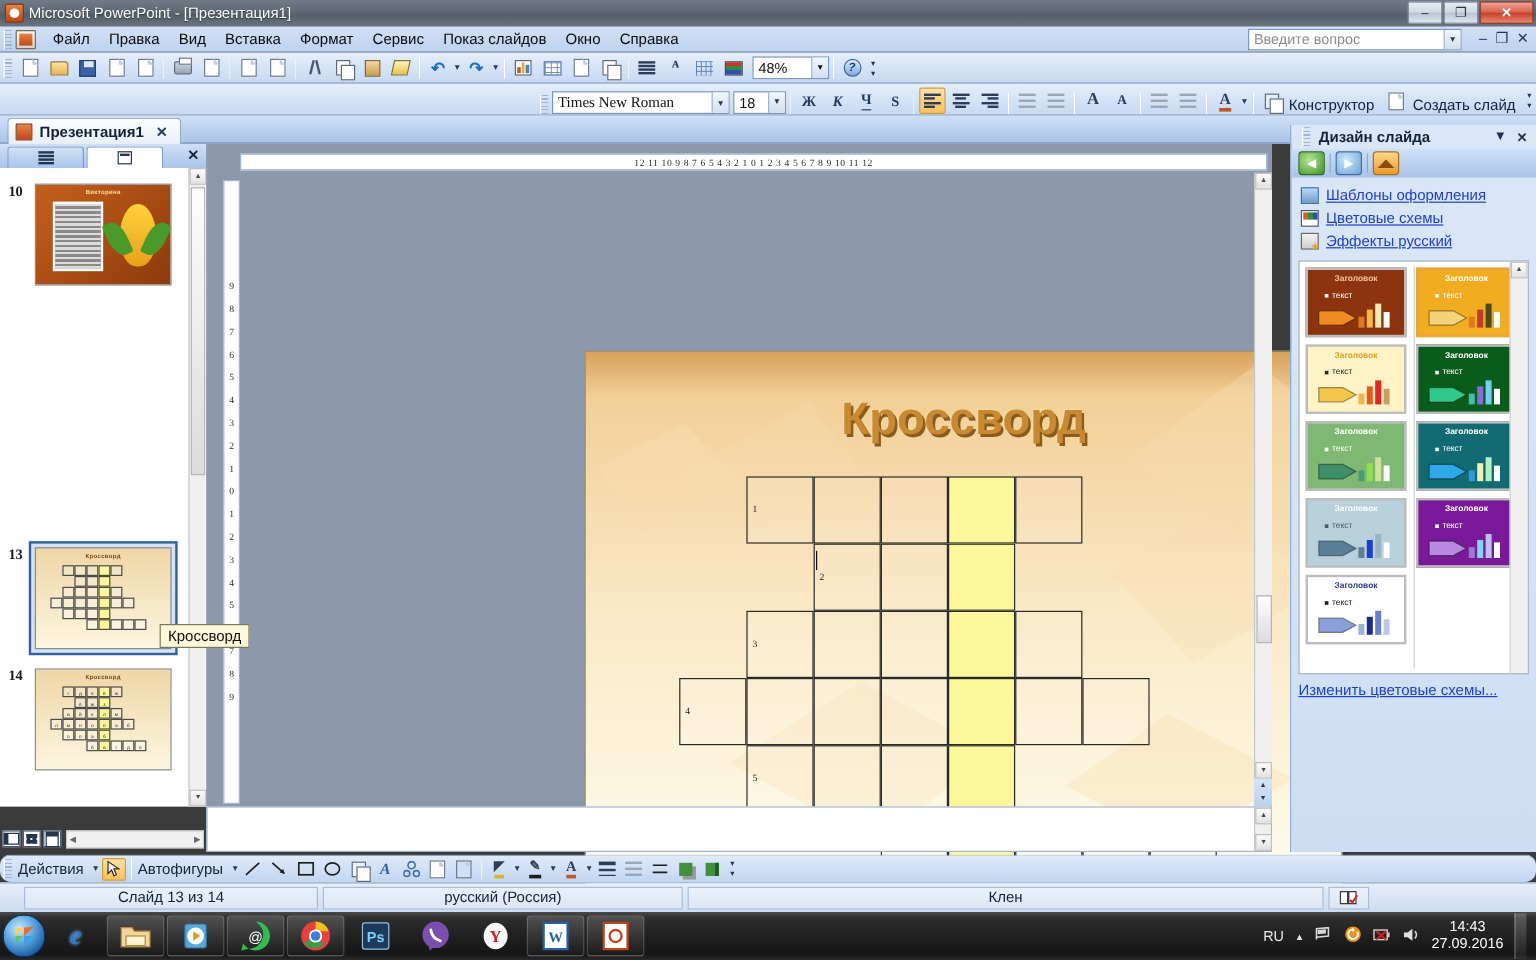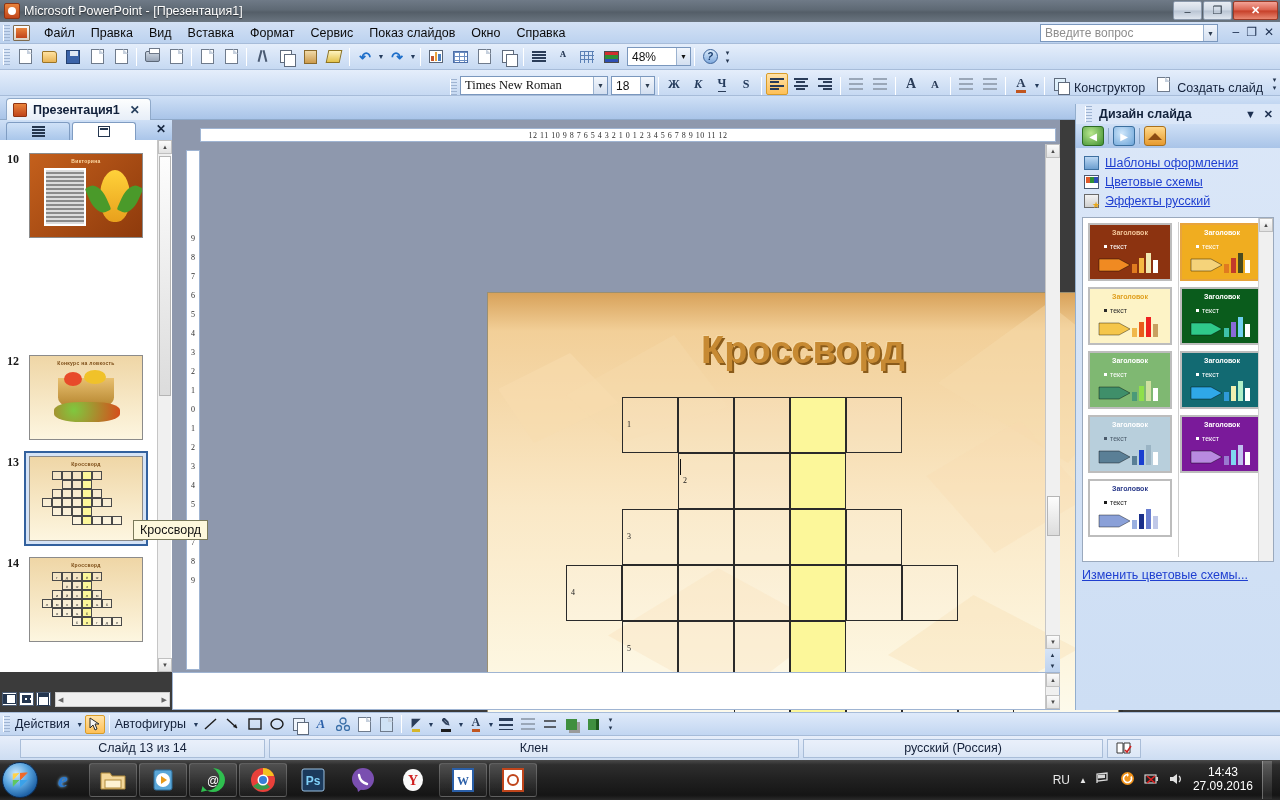--- a/index.html
+++ b/index.html
@@ -293,21 +293,21 @@
   .scheme.sel{border-color:#e8a43c;}
   .sch-vline{position:absolute;left:95px;top:4px;bottom:4px;width:1px;background:#cfcfcf;}
   .sch-sb{position:absolute;right:0;top:0;width:15px;height:100%;background:#f0f0f0;border-left:1px solid #d0d0d0;}
   .tp-bottom-link{padding:6px 0 0 6px;}
   .tp-bottom-link a{color:#1f3fd0;text-decoration:underline;font-size:12.5px;}
 
   
   .drawbar{
     position:absolute;left:0;top:712px;width:1280px;height:23px;
     background:linear-gradient(to bottom,#dfeafa,#c2d6f1);
-    border-top:1px solid #a7bcd9;display:flex;align-items:center;
+    border-top:1px solid #a7bcd9;display:flex;align-items:center;border-radius:9px;
   }
   .dglyph{width:20px;height:19px;margin:0 1px;display:flex;align-items:center;justify-content:center;flex:none;border-radius:2px;}
   .dglyph.on{background:linear-gradient(#ffe2a8,#fec057);border:1px solid #d89c2a;}
 
   
   .statusbar{
     position:absolute;left:0;top:735px;width:1280px;height:25px;
     background:linear-gradient(to bottom,#e7eefa,#cdddf2);
     border-top:1px solid #a7bcd9;display:flex;align-items:center;
   }
@@ -619,32 +619,20 @@
             <div class="th-title" style="color:#ffdca6">Викторина</div>
             <div style="position:absolute;left:14px;top:14px;width:42px;height:58px;background:repeating-linear-gradient(#dcdcdc 0 2px,#8a8a8a 2px 4px);border:2px solid #fff;"></div>
             <div style="position:absolute;right:12px;top:16px;width:30px;height:52px;background:linear-gradient(#ffd23a,#e8a01c);border-radius:50% 50% 45% 45%;"></div>
             <div style="position:absolute;right:4px;top:30px;width:16px;height:30px;background:#4a9a2a;transform:rotate(24deg);border-radius:60% 10%;"></div>
             <div style="position:absolute;right:36px;top:30px;width:16px;height:30px;background:#4a9a2a;transform:rotate(-24deg);border-radius:10% 60%;"></div>
           </div>
         </div>
       </div>
 
 
-      <div class="thumbrow" style="left:2px;top:210px;">
-        <div class="thumbnum">12</div>
-        <div class="thumbwrap">
-          <div class="thumb" style="background:linear-gradient(#efd6a6,#fdf6e0)">
-            <div class="th-title">Конкурс на ловкость</div>
-            <div style="position:absolute;left:28px;top:22px;width:56px;height:32px;background:linear-gradient(#e8c070,#b07f28);border-radius:0 0 40% 40%;"></div>
-            <div style="position:absolute;left:24px;top:46px;width:66px;height:20px;background:radial-gradient(circle at 30% 40%,#7fc83f,#d84a1a);border-radius:40%;"></div>
-            <div style="position:absolute;left:34px;top:16px;width:18px;height:14px;background:#e84a2a;border-radius:50%;"></div>
-            <div style="position:absolute;left:54px;top:14px;width:22px;height:14px;background:#f0c22a;border-radius:50%;"></div>
-          </div>
-        </div>
-      </div>
 
       <div class="thumbrow" style="left:2px;top:311px;">
         <div class="thumbnum">13</div>
         <div class="thumbwrap sel">
           <div class="thumb" style="background:linear-gradient(#efd6a6,#fdf6e0)">
             <div class="th-title">Кроссворд</div>
             <div id="mini-cw" style="position:absolute;left:12px;top:14px;">
                 <div style="position: absolute; border: 0.6px solid rgb(74, 74, 74); left: 10px; top: 0px; width: 10px; height: 9px; background: rgba(255, 255, 255, 0.25);"></div>
                 <div style="position: absolute; border: 0.6px solid rgb(74, 74, 74); left: 20px; top: 0px; width: 10px; height: 9px; background: rgba(255, 255, 255, 0.25);"></div>
                 <div style="position: absolute; border: 0.6px solid rgb(74, 74, 74); left: 30px; top: 0px; width: 10px; height: 9px; background: rgba(255, 255, 255, 0.25);"></div>
@@ -1092,22 +1080,22 @@
         <span style="display:block;width:11px;height:11px;background:#3f8f3f;box-shadow:3px 3px 0 #9a9a9a"></span>
       </div>
     <div class="dglyph">
         <span style="display:block;width:11px;height:11px;background:#3f8f3f;border-right:3px solid #1d5a1d"></span>
       </div>
     <div class="ovf">▾<br>▾</div>
   </div>
 
   <div class="statusbar">
     <div class="stcell" style="width:245px;margin-left:20px;">Слайд 13 из 14</div>
+    <div class="stcell" style="width:300px;">русский (Россия)</div>
     <div class="stcell" style="width:530px;">Клен</div>
-    <div class="stcell" style="width:300px;">русский (Россия)</div>
     <div class="stcell" style="width:34px;">
       <svg width="16" height="14" viewBox="0 0 16 14">
           <path d="M1 2 h6 v10 h-6z M8 2 h6 v10 h-6z" fill="#fff" stroke="#3a3a3a"></path>
           <path d="M9 9 l2 2 l4 -6" stroke="#d02020" stroke-width="1.6" fill="none"></path>
         </svg>
     </div>
   </div>
 
   <div class="taskbar">
     <div class="startorb">

